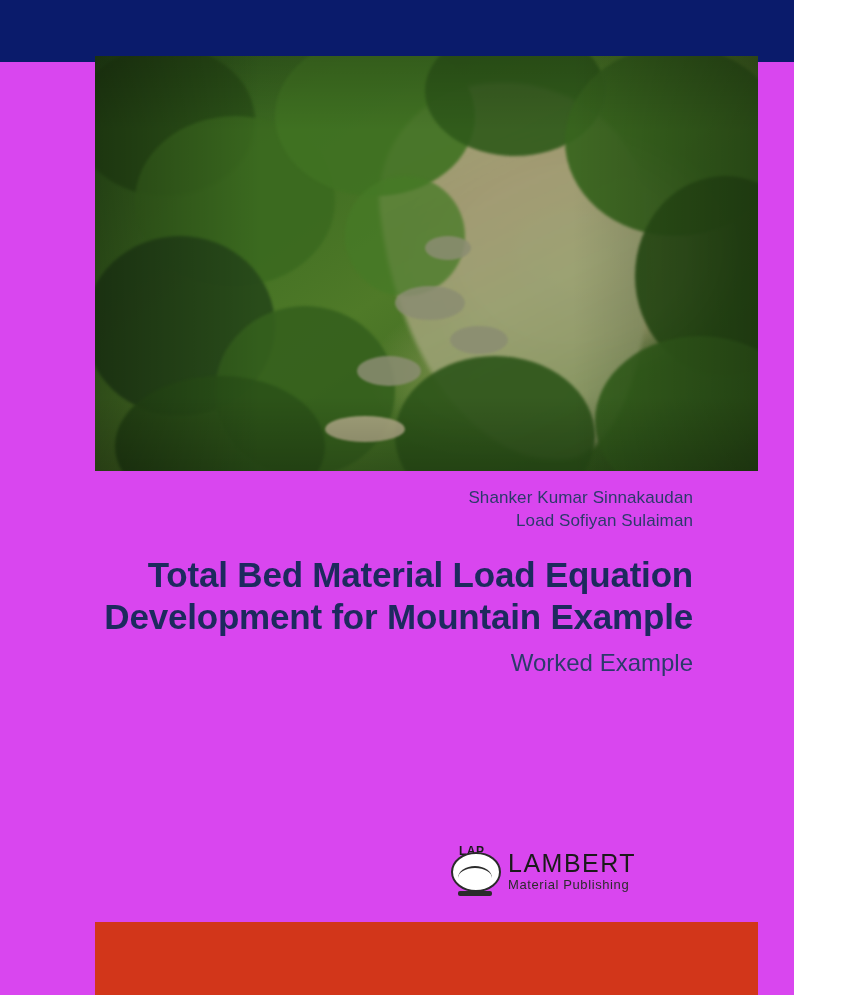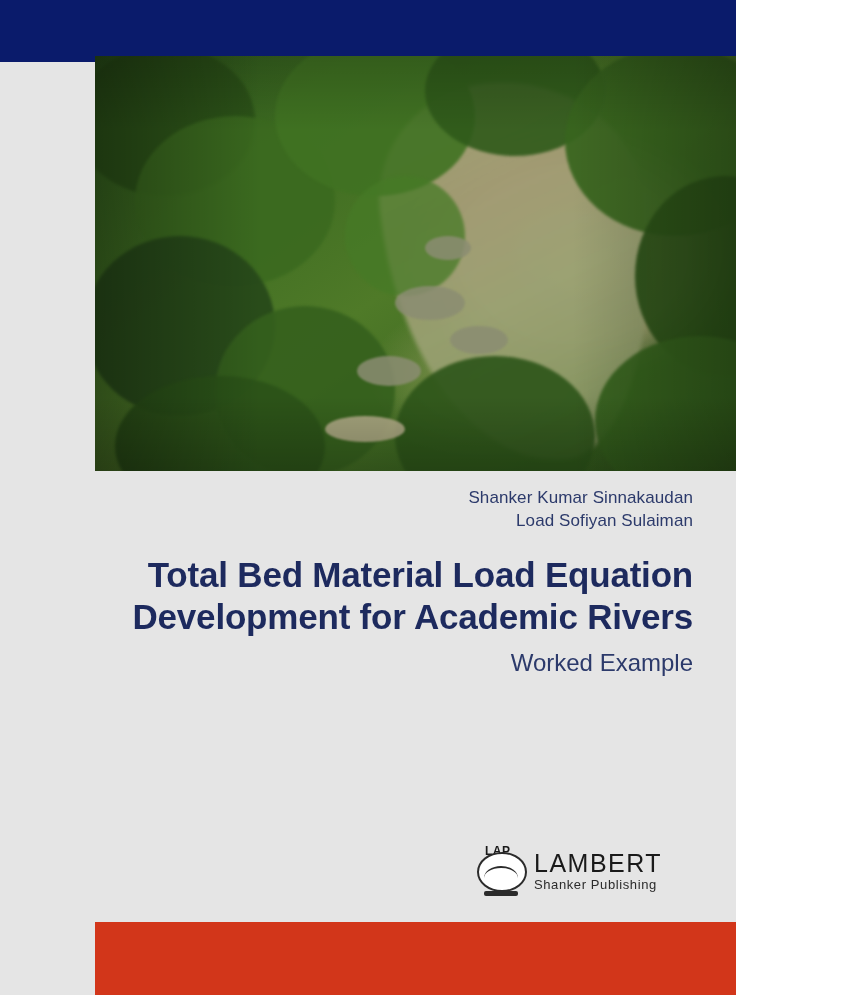--- a/index.html
+++ b/index.html
@@ -9,23 +9,23 @@
   }
   body {
     width: 850px;
     height: 995px;
     font-family: "Liberation Sans", sans-serif;
     overflow: hidden;
   }
 
   .cover {
     position: relative;
-    width: 736px;
+    width: 794px;
     height: 995px;
-    background: #e5e5e5;
+    background: #d946ef;
     box-sizing: border-box;
     overflow: hidden;
   }
 
   
   .top-band {
     position: absolute;
     left: 0;
     top: 0;
     width: 850px;
@@ -109,21 +109,21 @@
   .subtitle {
     margin-top: 10px;
     color: #2c3a6b;
     font-size: 24px;
     line-height: 30px;
   }
 
   
   .logo {
     position: absolute;
-    left: 474px;
+    left: 448px;
     top: 842px;
     width: 222px;
     height: 56px;
     display: flex;
     align-items: center;
   }
   .logo-mark {
     position: relative;
     width: 54px;
     height: 52px;
@@ -224,30 +224,30 @@
     <div class="rock" style="left:230px; top:360px; width:80px; height:26px; background:#b7ae8c;"></div>
 
     <div class="photo-shade"></div>
   </div>
 
   <div class="text-block">
     <div class="authors">
       <div>Shanker Kumar Sinnakaudan</div>
       <div>Load Sofiyan Sulaiman</div>
     </div>
-    <div class="title">Total Bed Material Load Equation Development for Academic Rivers</div>
+    <div class="title">Total Bed Material Load Equation Development for Mountain Example</div>
     <div class="subtitle">Worked Example</div>
   </div>
 
   <div class="logo">
     <div class="logo-mark">
       <div class="lap">LAP</div>
       <div class="ring"></div>
       <div class="stem"></div>
     </div>
     <div class="logo-text">
       <div class="logo-name">LAMBERT</div>
-      <div class="logo-tag">Shanker Publishing</div>
+      <div class="logo-tag">Material Publishing</div>
     </div>
   </div>
 
   <div class="bottom-band"></div>
 </div>
 
 </body></html>

